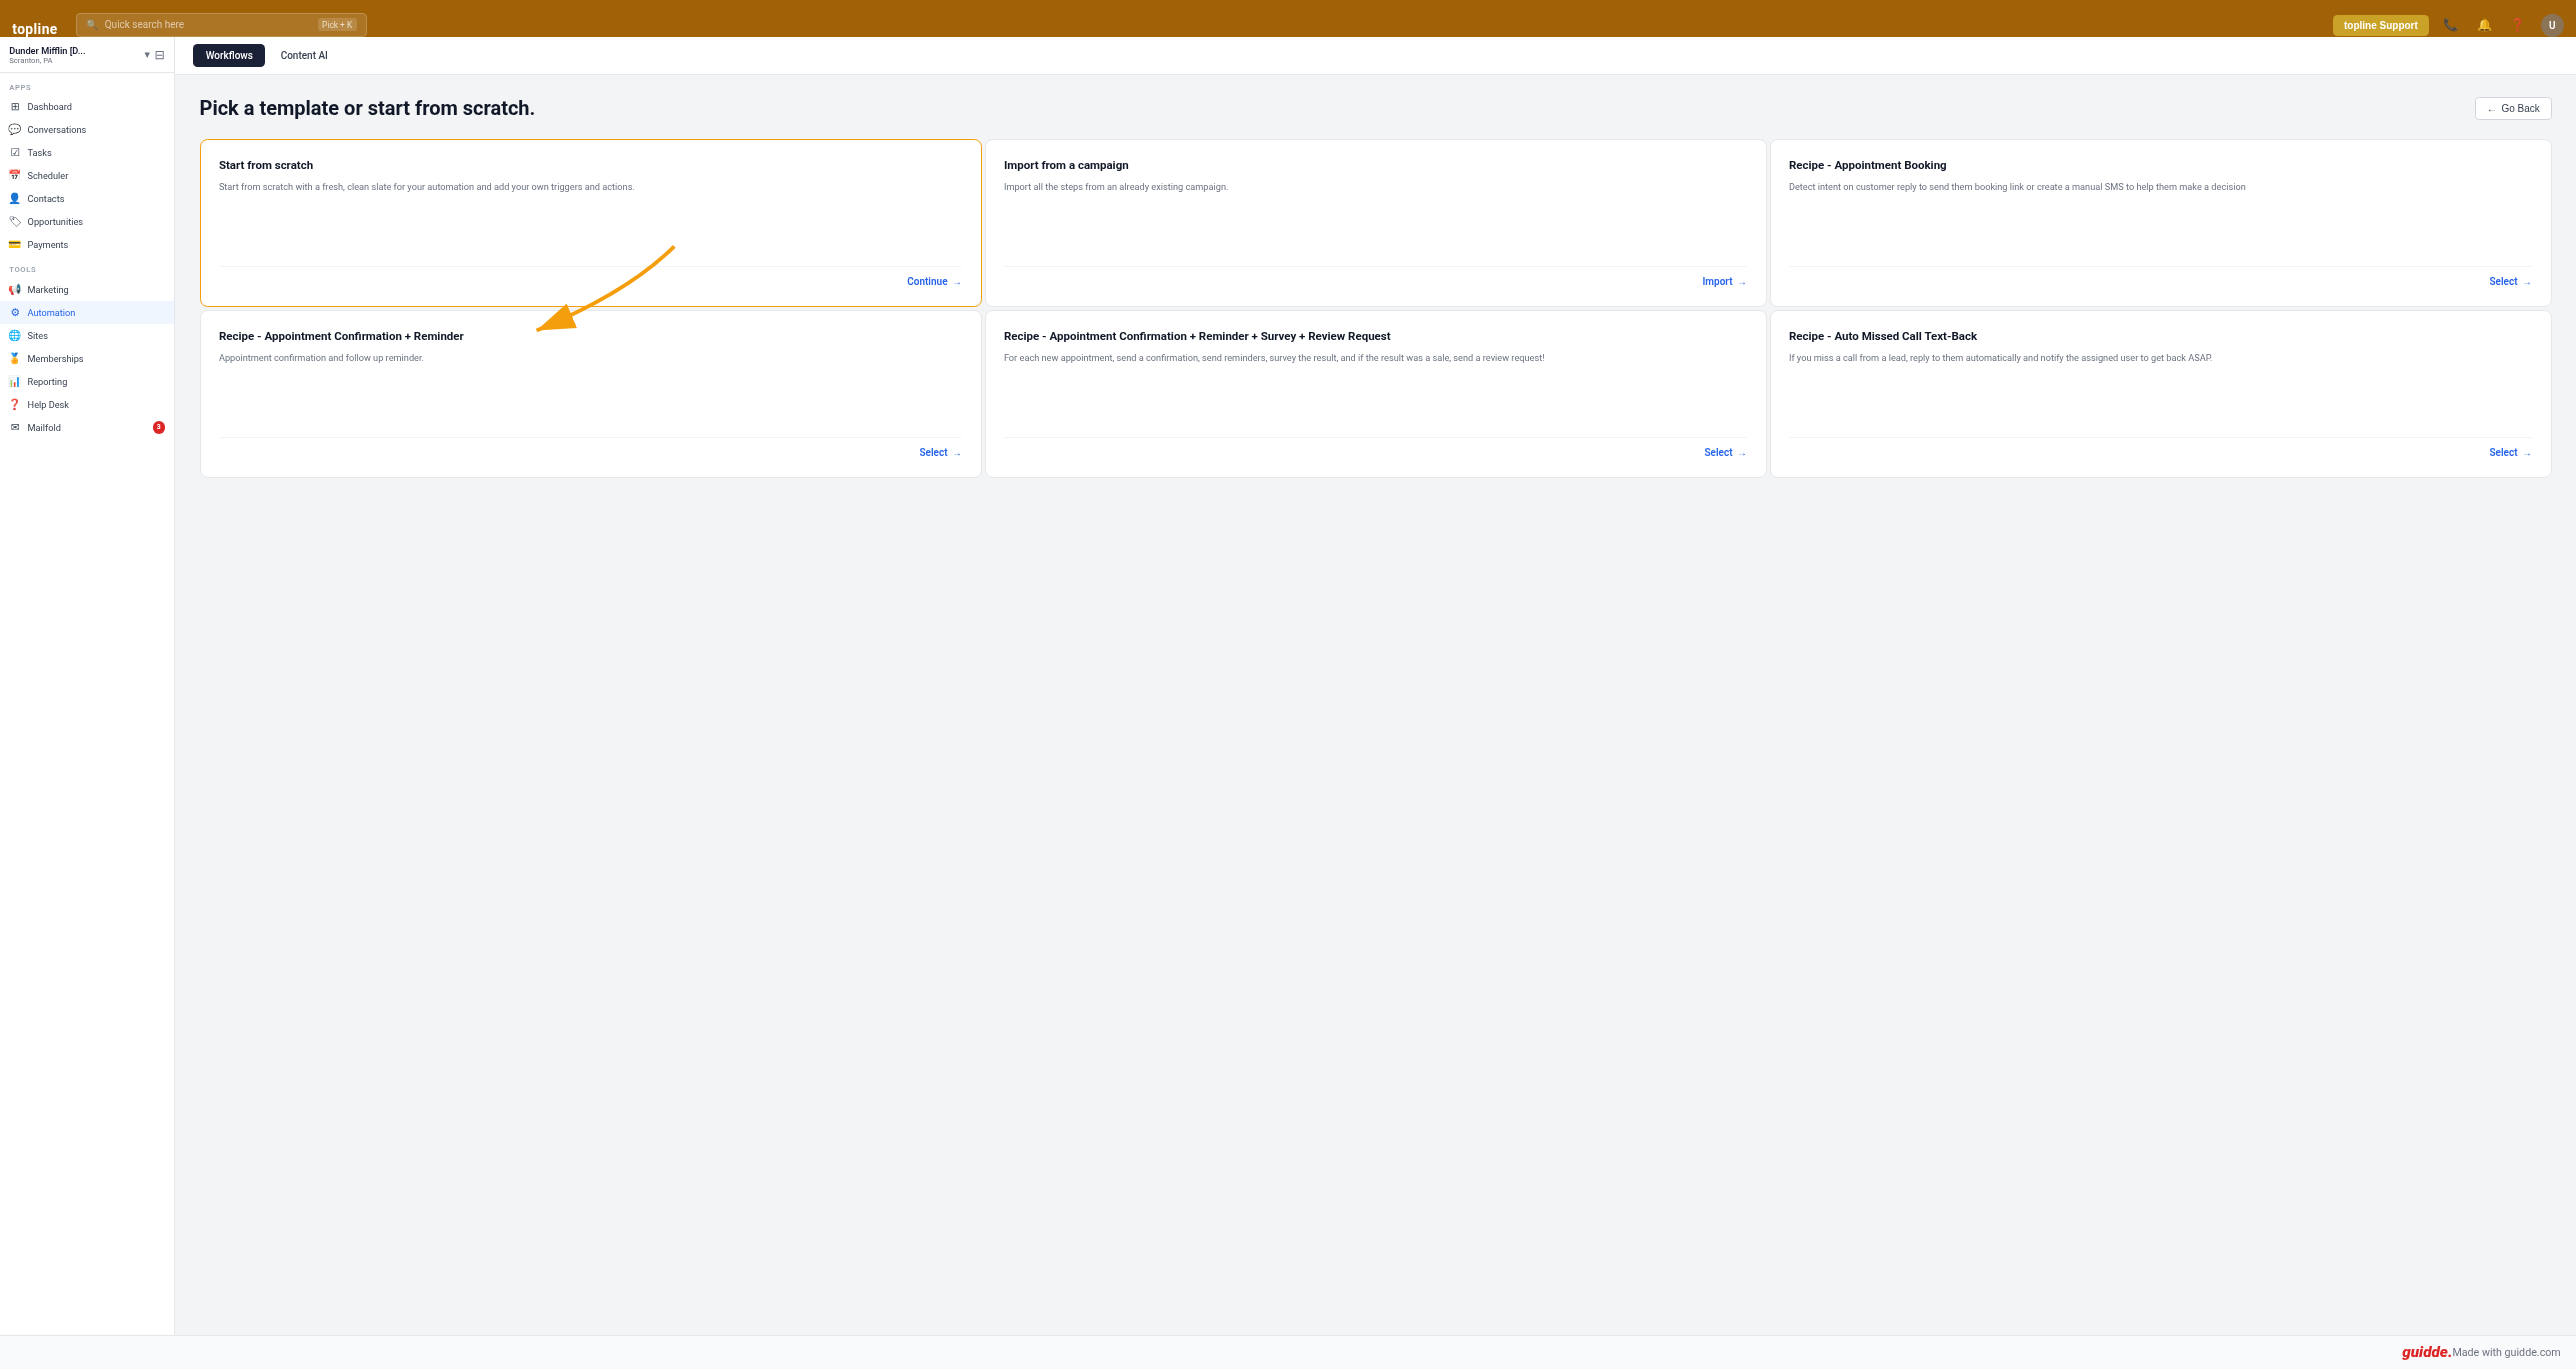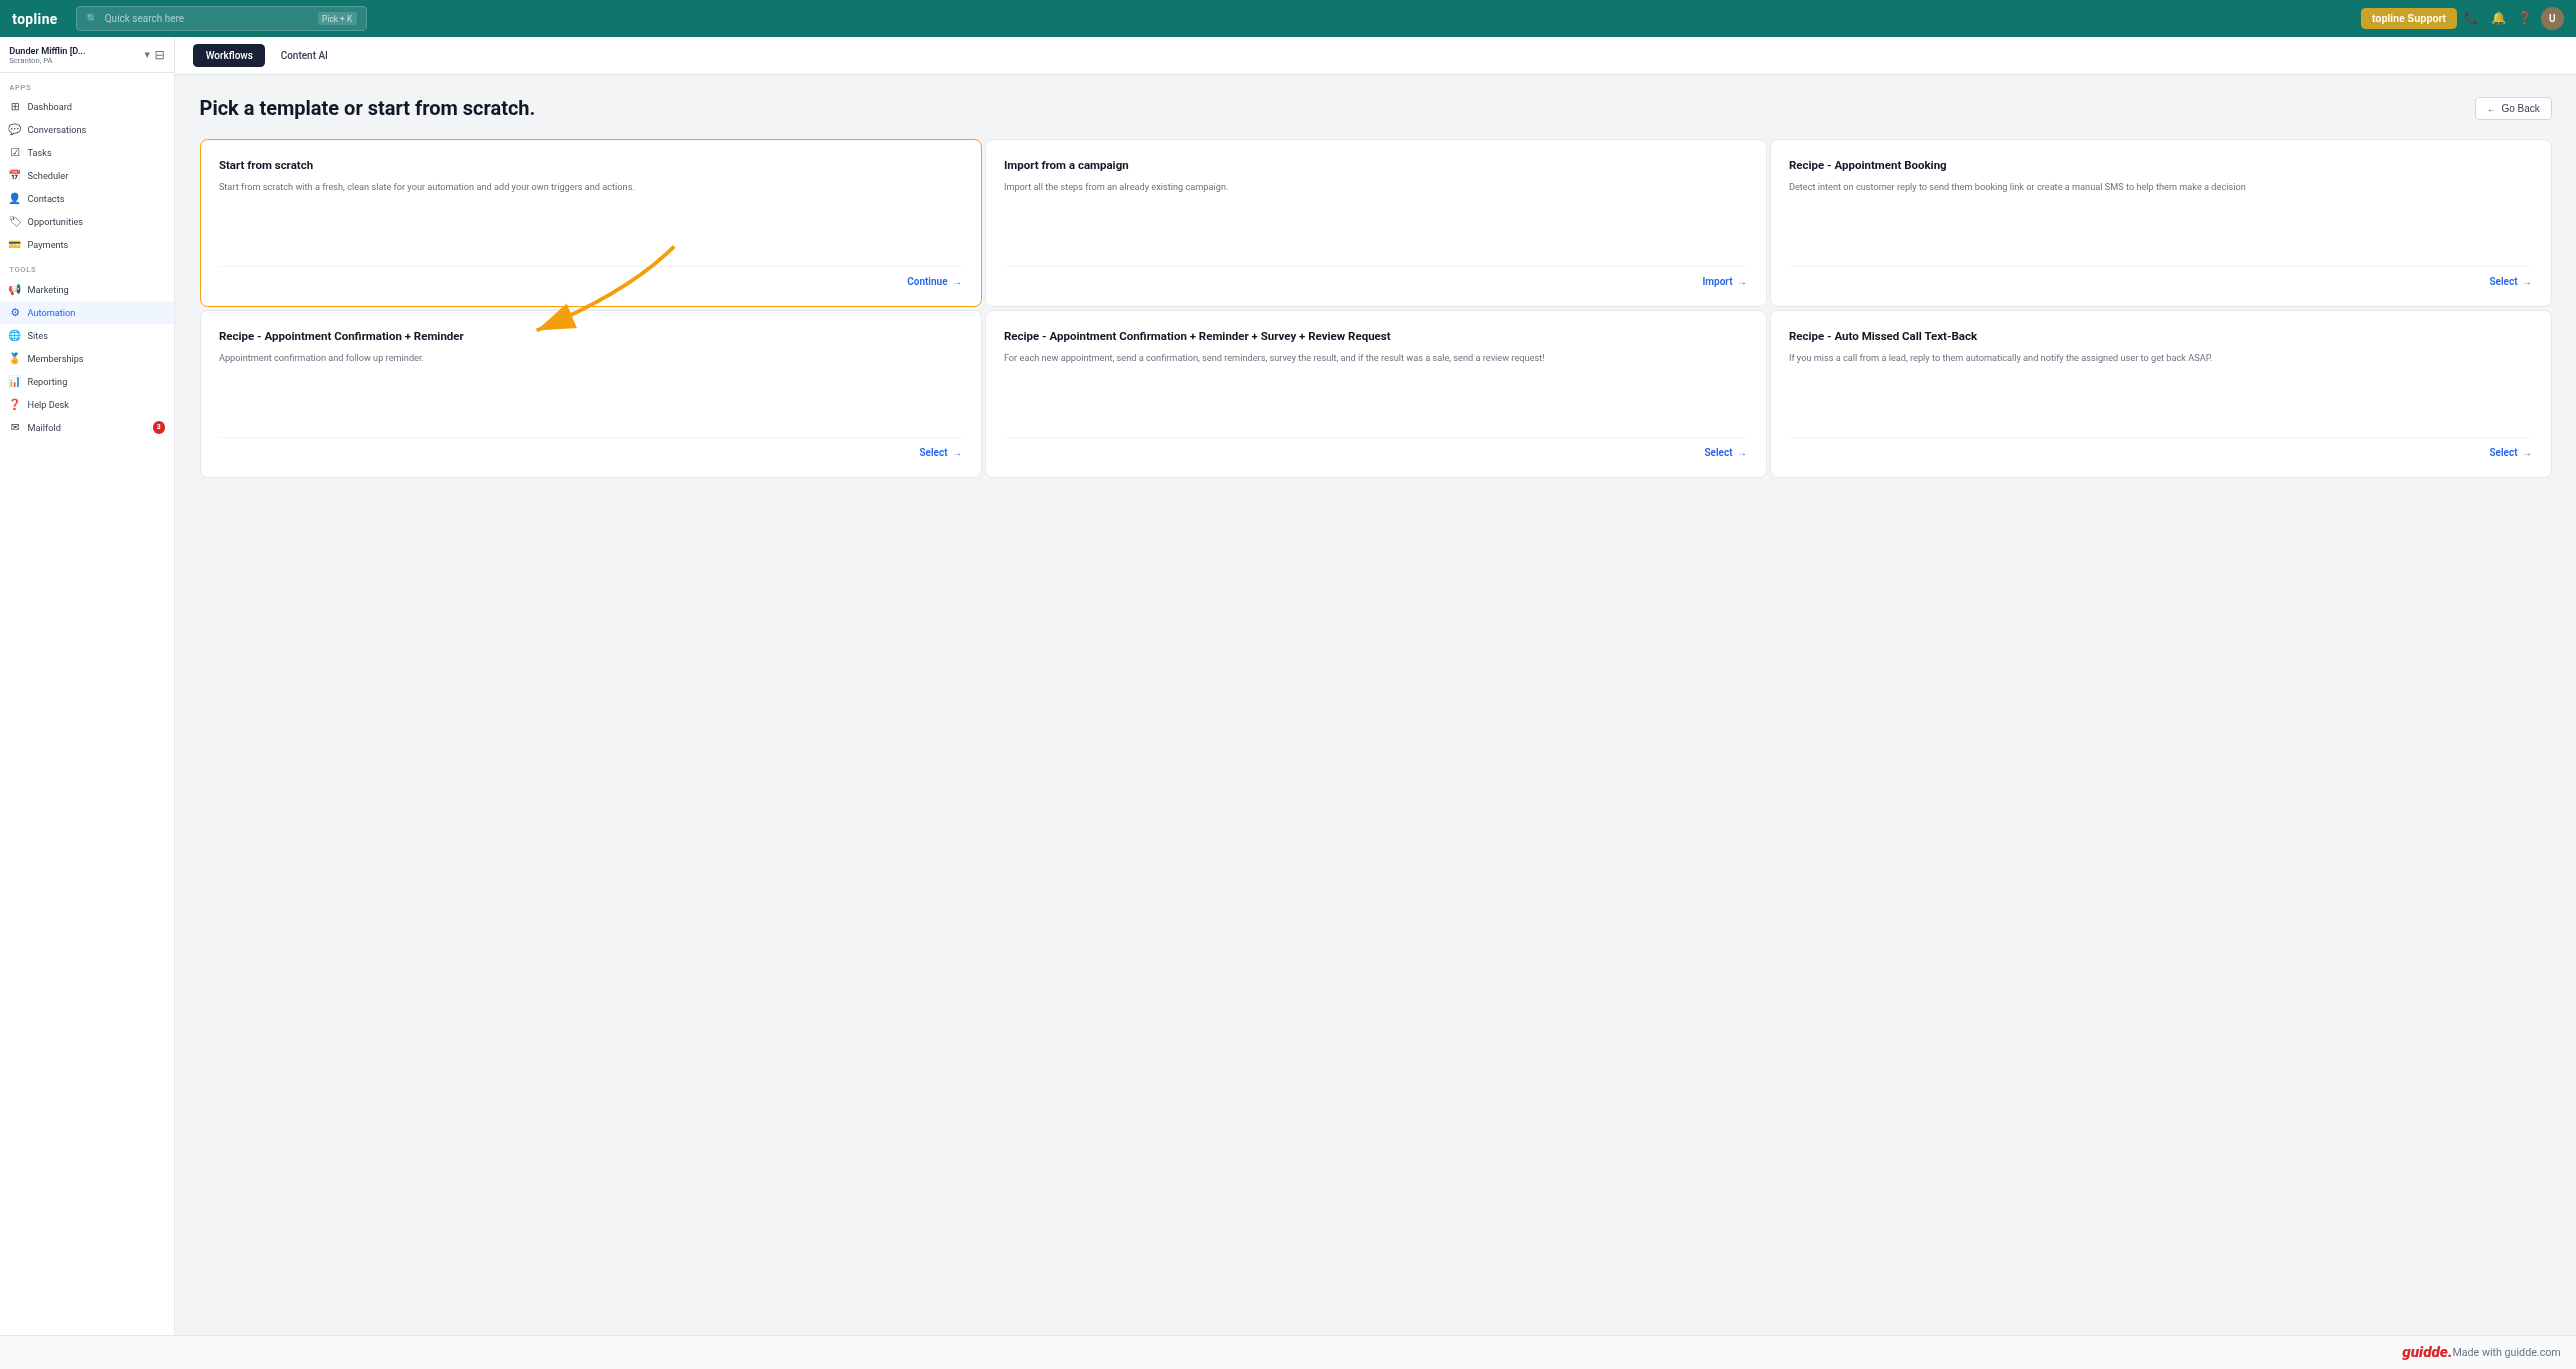--- a/index.html
+++ b/index.html
@@ -1,22 +1,22 @@
 <!DOCTYPE html>
 <html style="font-size:12.3px"><head>
   <meta charset="utf-8">
   <style>
     * { box-sizing: border-box; margin: 0; padding: 0; }
     body { font-family: -apple-system, BlinkMacSystemFont, 'Segoe UI', Roboto, sans-serif; background: #f5f5f5; display: flex; flex-direction: column; height: 100vh; overflow: hidden; }
 
     
     .topnav {
-      background: #0f766e;
-      display: flex;
-      align-items: center;
+      background: #a16207;
+      display: flex;
+      align-items: flex-end;
       padding: 0 12.3px;
       height: 37px;
       gap: 9.2px;
       flex-shrink: 0;
     }
     .topnav-logo {
       color: white;
       font-weight: 700;
       font-size: 13.8px;
       letter-spacing: 0.4px;
@@ -40,21 +40,21 @@
       margin-left: auto;
       background: rgba(255,255,255,0.15);
       border-radius: 3.1px;
       padding: 1.5px 4.6px;
       font-size: 8.4px;
       color: rgba(255,255,255,0.7);
     }
     .topnav-icons {
       display: flex;
       align-items: center;
-      gap: 5px;
+      gap: 12px;
       margin-left: auto;
     }
     .topnav-icon {
       color: rgba(255,255,255,0.8);
       font-size: 12.3px;
       cursor: pointer;
       width: 21.4px;
       height: 21.4px;
       display: flex;
       align-items: center;

